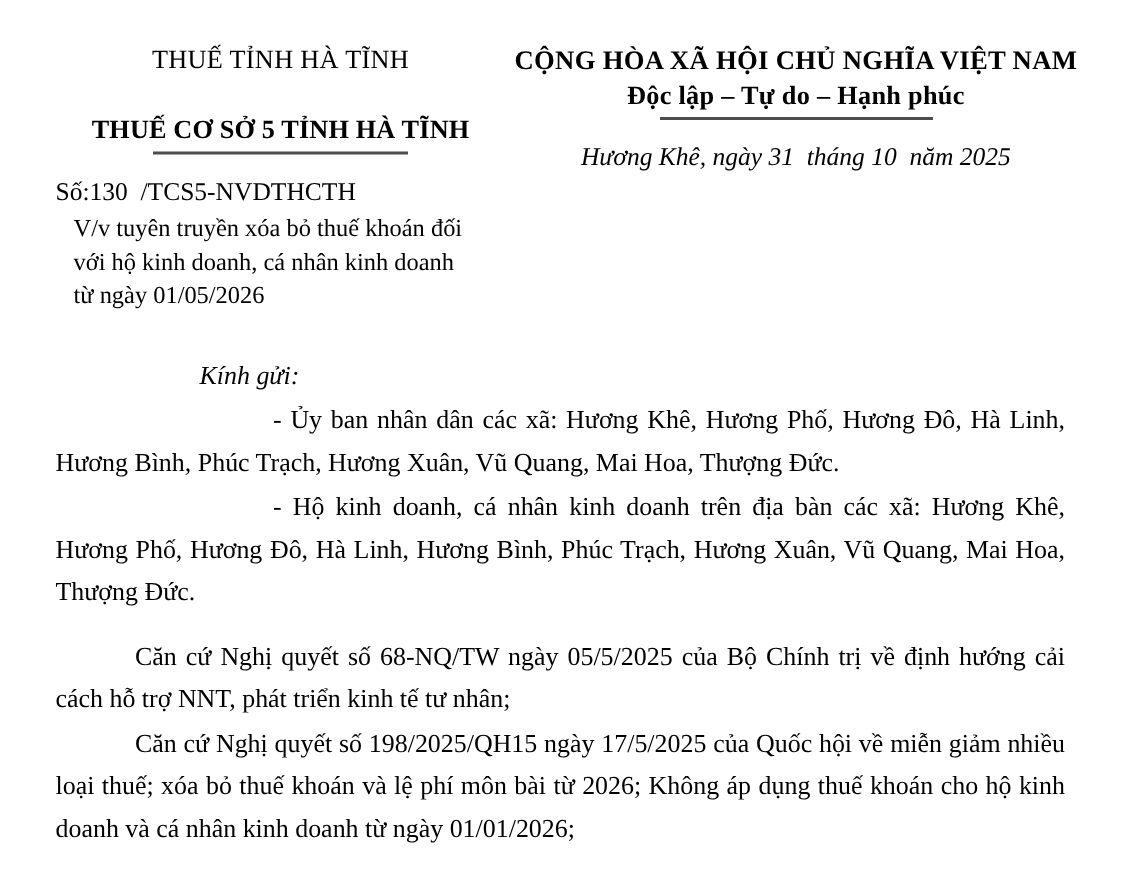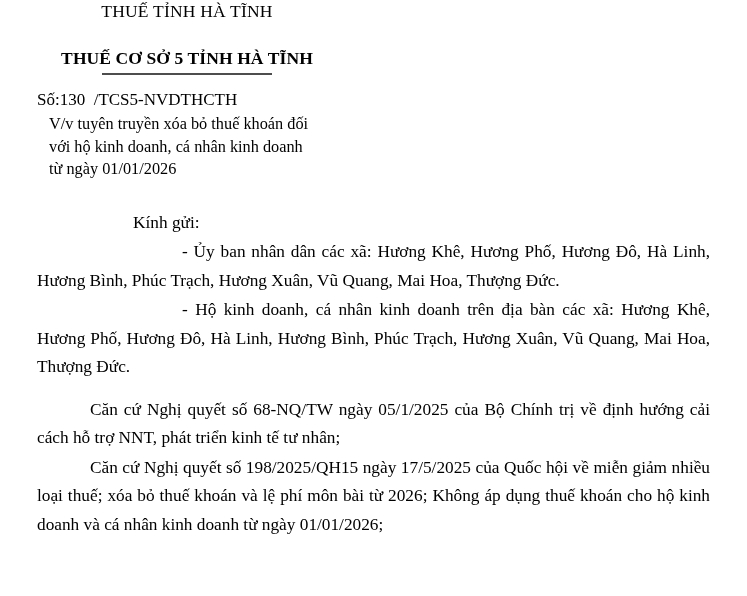--- a/index.html
+++ b/index.html
@@ -21,20 +21,21 @@
     width: 747px;
     height: 596px;
     box-sizing: border-box;
     padding: 0 37px;
   }
 
   
   .header {
     display: flex;
     align-items: flex-start;
+    padding-top: 28px;
   }
   .header-left {
     width: 300px;
     flex: 0 0 300px;
     text-align: center;
   }
   .header-right {
     flex: 1 1 auto;
     text-align: center;
     padding-left: 6px;
@@ -104,20 +105,21 @@
 
   
   .body {
     margin-top: 28px;
     font-size: 17.3px;
     line-height: 28.5px;
   }
 
   .kinh-gui {
     margin-left: 96px;
+    font-style: italic;
   }
 
   .recipient {
     text-align: justify;
     text-align-last: left;
     text-indent: 145px;
     margin-top: 1px;
   }
 
   .para {
@@ -137,34 +139,40 @@
   <div class="header">
 
     <div class="header-left">
       <div class="org-line-1">THUẾ TỈNH HÀ TĨNH</div>
       <div class="org-line-2">THUẾ CƠ SỞ 5 TỈNH HÀ TĨNH</div>
       <div class="rule rule-left"></div>
       <div class="docnum">Số:130  /TCS5-NVDTHCTH</div>
       <div class="subject">
         <span>V/v tuyên truyền xóa bỏ thuế khoán đối</span>
         <span>với hộ kinh doanh, cá nhân kinh doanh</span>
-        <span>từ ngày 01/01/2026</span>
+        <span>từ ngày 01/05/2026</span>
       </div>
     </div>
 
+    <div class="header-right">
+      <div class="nation-line-1">CỘNG HÒA XÃ HỘI CHỦ NGHĨA VIỆT NAM</div>
+      <div class="nation-line-2">Độc lập – Tự do – Hạnh phúc</div>
+      <div class="rule rule-right"></div>
+      <div class="place-date">Hương Khê, ngày 31  tháng 10  năm 2025</div>
+    </div>
 
   </div>
 
   <div class="body">
 
     <div class="kinh-gui">Kính gửi:</div>
 
     <div class="recipient">- Ủy ban nhân dân các xã: Hương Khê, Hương Phố, Hương Đô, Hà Linh, Hương Bình, Phúc Trạch, Hương Xuân, Vũ Quang, Mai Hoa, Thượng Đức.</div>
 
     <div class="recipient">- Hộ kinh doanh, cá nhân kinh doanh trên địa bàn các xã: Hương Khê, Hương Phố, Hương Đô, Hà Linh, Hương Bình, Phúc Trạch, Hương Xuân, Vũ Quang, Mai Hoa, Thượng Đức.</div>
 
-    <div class="para gap-before">Căn cứ Nghị quyết số 68-NQ/TW ngày 05/1/2025 của Bộ Chính trị về định hướng cải cách hỗ trợ NNT, phát triển kinh tế tư nhân;</div>
+    <div class="para gap-before">Căn cứ Nghị quyết số 68-NQ/TW ngày 05/5/2025 của Bộ Chính trị về định hướng cải cách hỗ trợ NNT, phát triển kinh tế tư nhân;</div>
 
     <div class="para">Căn cứ Nghị quyết số 198/2025/QH15 ngày 17/5/2025 của Quốc hội về miễn giảm nhiều loại thuế; xóa bỏ thuế khoán và lệ phí môn bài từ 2026; Không áp dụng thuế khoán cho hộ kinh doanh và cá nhân kinh doanh từ ngày 01/01/2026;</div>
 
   </div>
 
 </div>
 
 </body></html>

